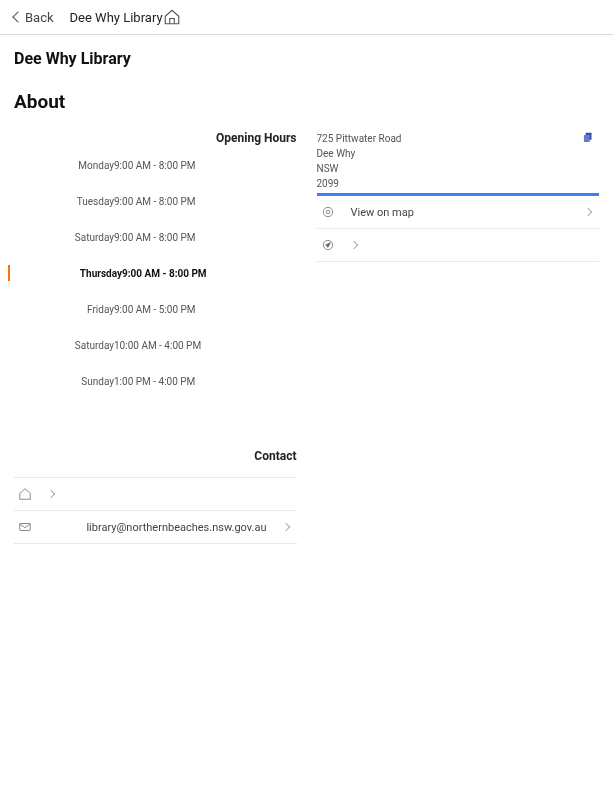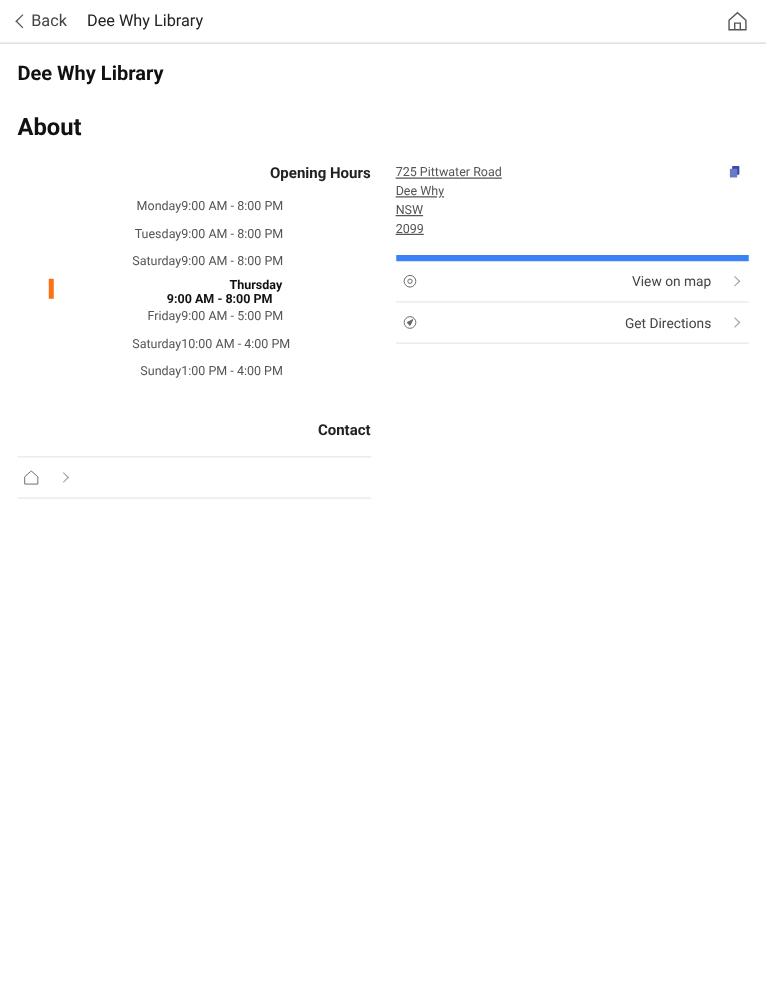--- a/index.html
+++ b/index.html
@@ -10,21 +10,21 @@
     body {
       font-family: -apple-system, BlinkMacSystemFont, "Segoe UI", Roboto, Helvetica, Arial, sans-serif;
       background: #ffffff;
       color: #222;
       width: 613px;
       height: 800px;
     }
     .header {
       display: flex;
       align-items: center;
-      justify-content: space-between;
+      justify-content: flex-start;
       padding: 8px 14px;
       border-bottom: 1px solid #d8d8d8;
     }
     .header-left {
       display: flex;
       align-items: center;
       gap: 4px;
     }
     .back-button {
       display: flex;
@@ -80,33 +80,31 @@
     }
     .sub-heading {
       font-size: 12px;
       font-weight: 700;
       color: #222;
       margin-bottom: 12px;
     }
     .hours-list {
       display: flex;
       flex-direction: column;
-      gap: 6px;
-      margin-left: 31px;
+      gap: 20px;
     }
     .hours-row {
       display: flex;
       align-items: center;
       height: 16px;
     }
     .hours-row.current {
-      border-left: 4px solid #f97316;
+      border-left: 2px solid #f97316;
       padding-left: 12px;
       margin-left: -6px;
-      flex-direction: column;
     }
     .hours-row.current .day-label,
     .hours-row.current .day-time {
       font-weight: 700;
       color: #111;
     }
     .day-label {
       width: 100px;
       font-size: 10px;
       color: #555;
@@ -116,34 +114,32 @@
       font-size: 10px;
       color: #555;
     }
     .location-block {
       position: relative;
     }
     .address-lines {
       font-size: 10px;
       color: #555;
       line-height: 1.5;
-      text-decoration: underline;
     }
     .copy-icon {
       position: absolute;
       right: 4px;
       top: 0;
       width: 14px;
       height: 14px;
       color: #2a3a8a;
     }
     .action-list {
-      margin-top: 13px;
-      border-top: 5px solid #3b82f6;
-      text-align: right;
+      margin-top: 2px;
+      border-top: 3px solid #3b82f6;
     }
     .action-row {
       display: flex;
       align-items: center;
       padding: 9px 4px;
       border-bottom: 1px solid #e8e8e8;
       gap: 16px;
     }
     .action-icon {
       width: 14px;
@@ -160,21 +156,21 @@
     }
     .chevron-right {
       width: 6px;
       height: 6px;
       border-right: 1.2px solid #aaa;
       border-top: 1.2px solid #aaa;
       transform: rotate(45deg);
       margin-right: 4px;
     }
     .contact-section {
-      margin-top: 32px;
+      margin-top: 60px;
     }
     .contact-list {
       margin-top: 14px;
       border-top: 1px solid #e8e8e8;
     }
     svg { display: block; }
   </style>
 </head>
 <body>
 
@@ -242,20 +238,30 @@
 
           <div class="action-row">
             <span class="action-icon">
               <svg viewBox="0 0 24 24" width="14" height="14" fill="none" stroke="#666" stroke-width="1.3">
                 <path d="M3 11 L12 3 L21 11 V21 H3 Z"></path>
               </svg>
             </span>
             <span class="chevron-right"></span>
           </div>
 
+          <div class="action-row">
+            <span class="action-icon">
+              <svg viewBox="0 0 24 24" width="14" height="14" fill="none" stroke="#666" stroke-width="1.3">
+                <rect x="3" y="6" width="18" height="12" rx="1"></rect>
+                <path d="M3 7 L12 13 L21 7"></path>
+              </svg>
+            </span>
+            <span class="action-label">library@northernbeaches.nsw.gov.au</span>
+            <span class="chevron-right"></span>
+          </div>
 
         </div>
       </div>
 
     </div>
 
     <div class="col-right">
       <div class="location-block">
         <div class="address-lines">
           <div>725 Pittwater Road</div>
@@ -282,21 +288,20 @@
           <span class="action-label">View on map</span>
           <span class="chevron-right"></span>
         </div>
         <div class="action-row">
           <span class="action-icon">
             <svg viewBox="0 0 24 24" width="14" height="14" fill="none" stroke="#666" stroke-width="1.3">
               <circle cx="12" cy="12" r="8"></circle>
               <path d="M8 12 L16 8 L12 16 Z" fill="#666"></path>
             </svg>
           </span>
-          <span class="action-label">Get Directions</span>
           <span class="chevron-right"></span>
         </div>
       </div>
 
     </div>
 
   </div>
 </div>
 
 </body></html>

